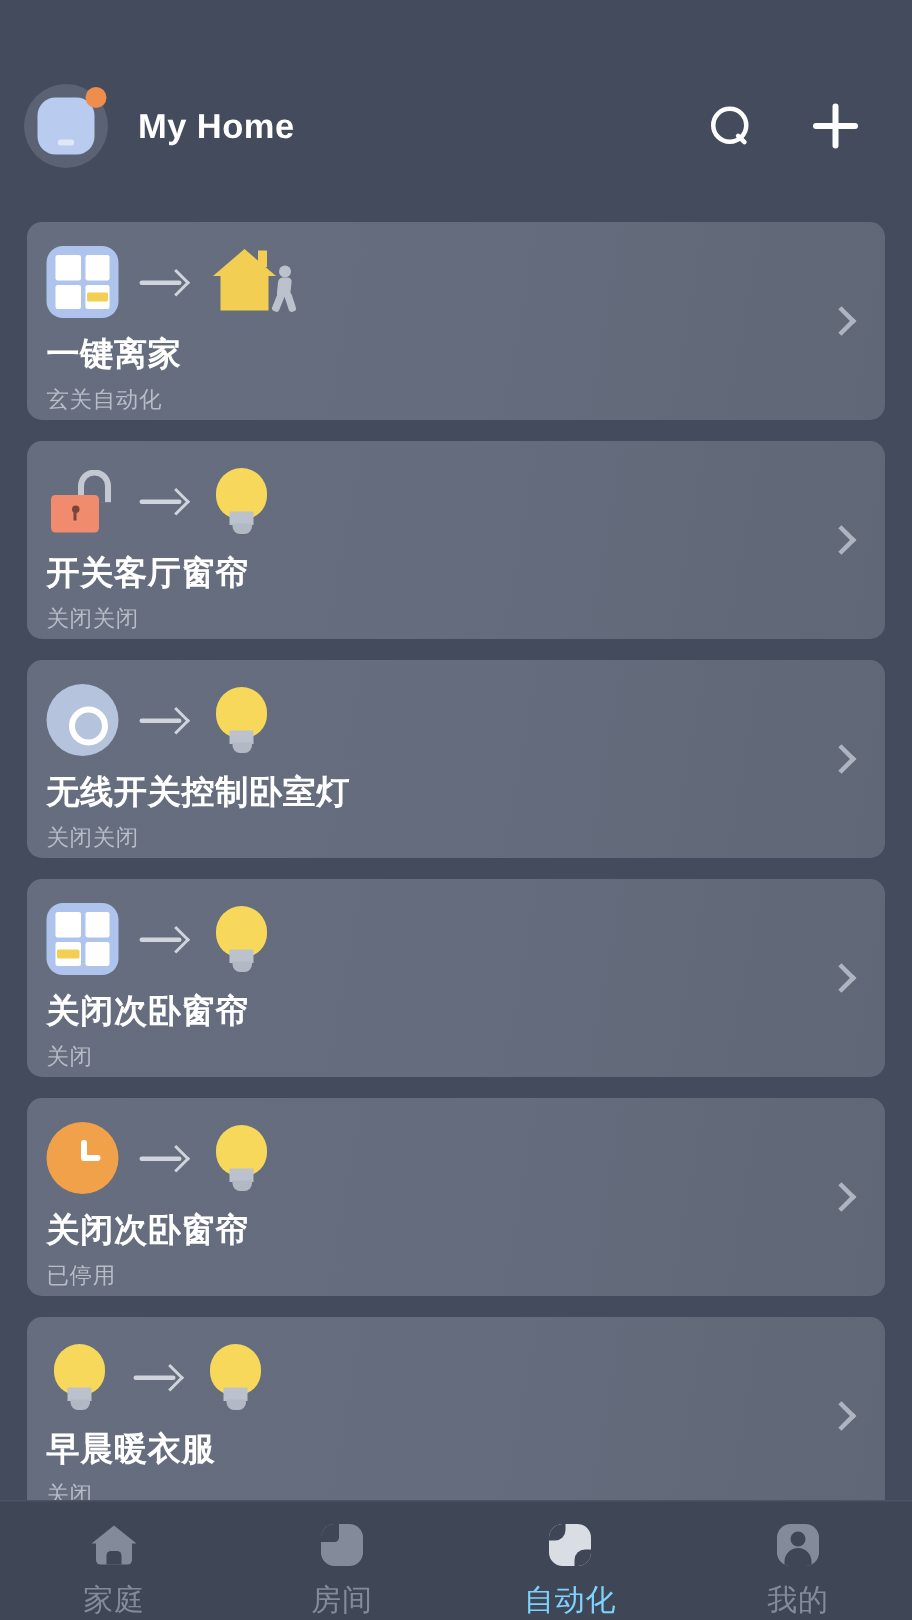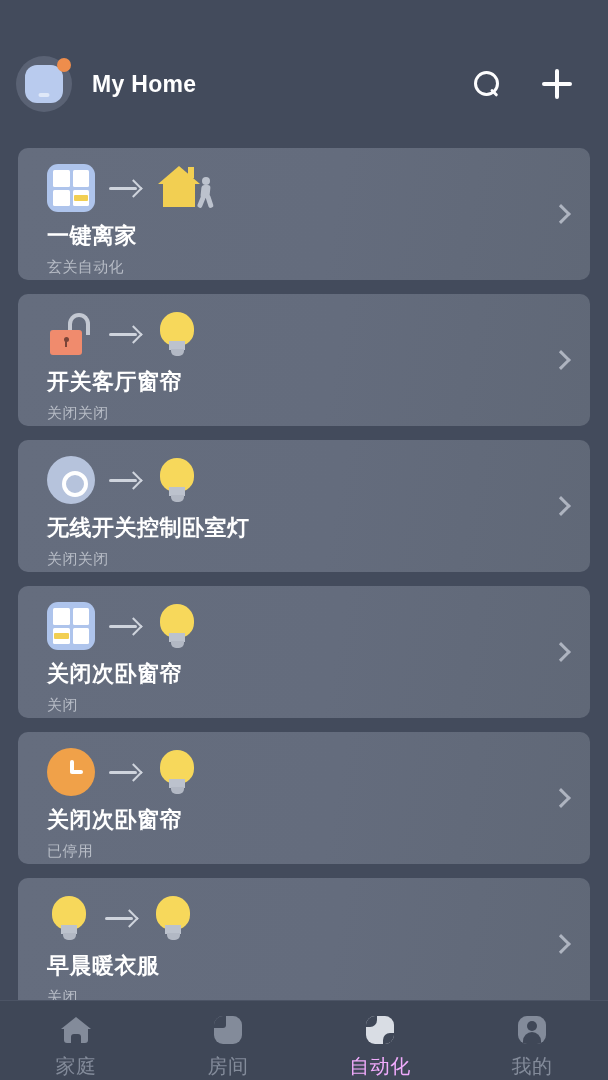--- a/index.html
+++ b/index.html
@@ -108,21 +108,21 @@
     flex: 1 1 auto;
     padding: 12px 18px 0 18px;
     overflow: hidden;
   }
   .card {
     position: relative;
     height: 132px;
     margin-bottom: 14px;
     border-radius: 10px;
     background: linear-gradient(100deg, #656d7e 0%, #646c7d 55%, #606877 100%);
-    padding: 16px 18px 0 29px;
+    padding: 16px 18px 0 13px;
   }
   .card-icons {
     display: flex;
     align-items: center;
     height: 48px;
   }
   .arrow-sep {
     margin: 0 14px;
     width: 32px; height: 20px;
     position: relative;
@@ -349,21 +349,21 @@
     flex-direction: column;
     align-items: center;
   }
   .tab-icon { width: 34px; height: 34px; position: relative; }
   .tab-label {
     margin-top: 6px;
     font-size: 20px;
     color: #838b9a;
     letter-spacing: 0.5px;
   }
-  .tab.active .tab-label { color: #f0abfc; }
+  .tab.active .tab-label { color: #7dd3fc; }
 
   .ic-home {
     position: absolute; left: 2px; top: 4px;
     width: 30px; height: 26px;
   }
   .ic-home .r {
     position: absolute; left: 0; top: 0;
     width: 0; height: 0;
     border-left: 15px solid transparent;
     border-right: 15px solid transparent;

